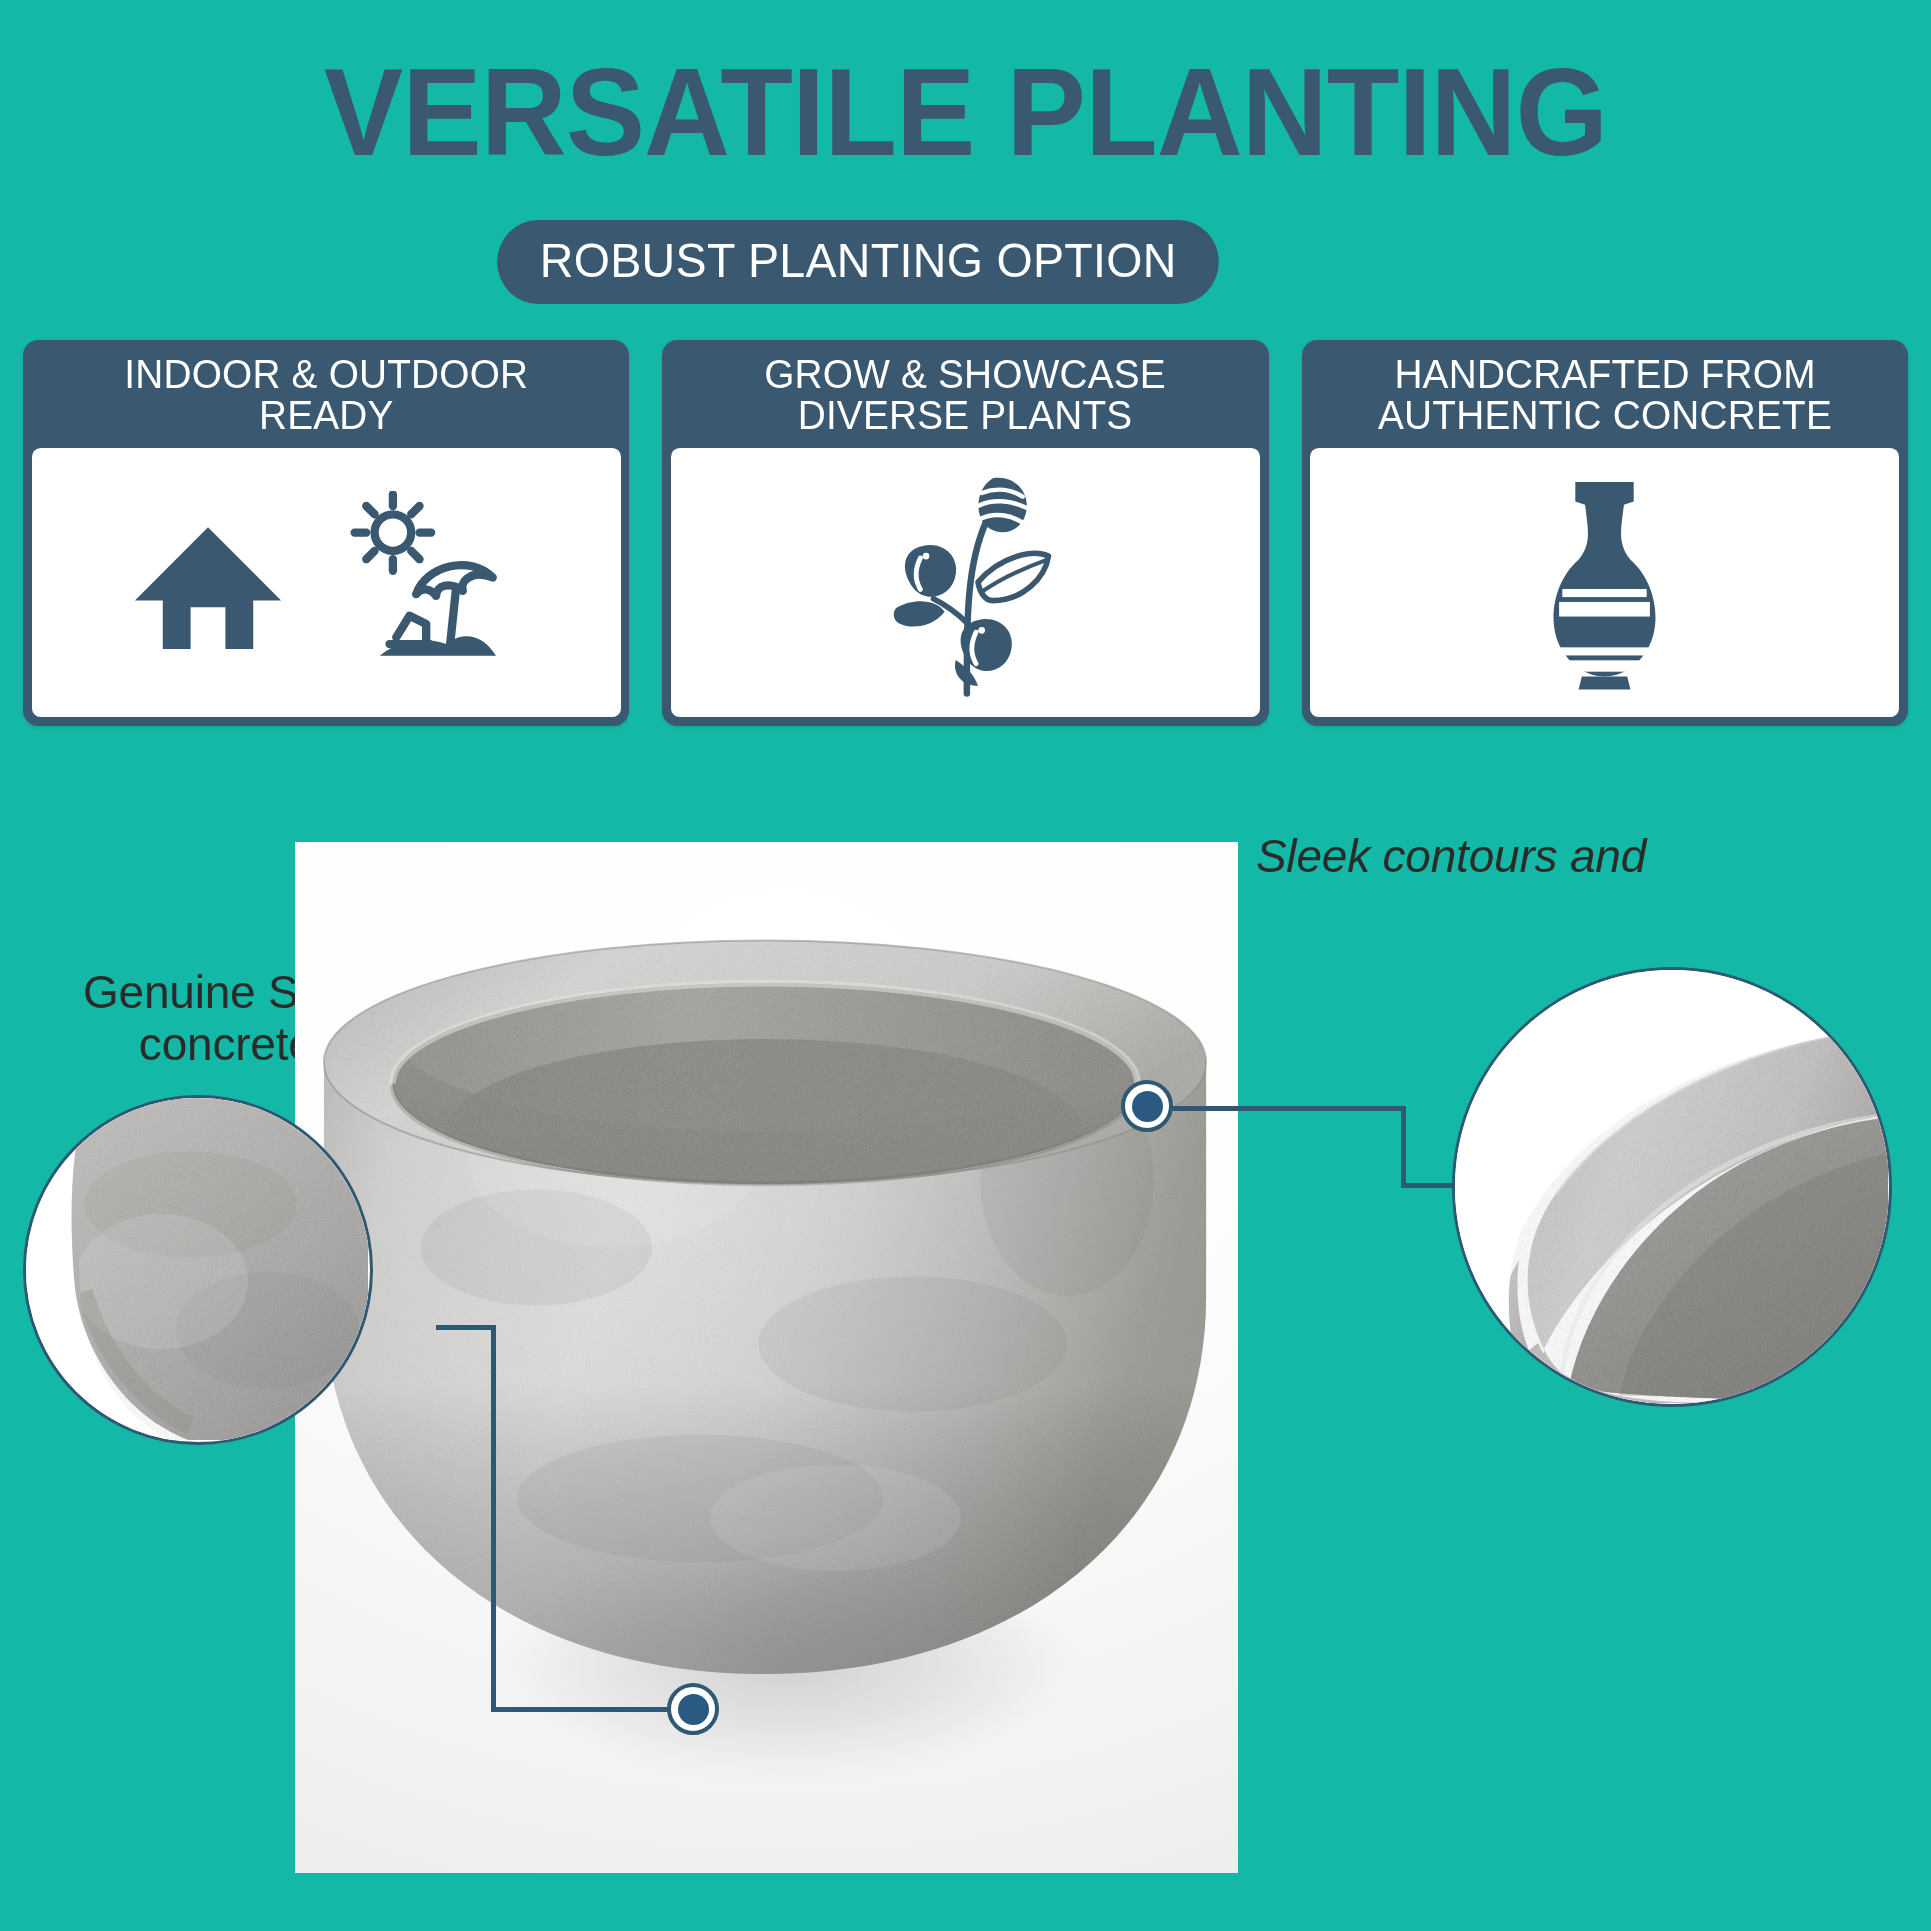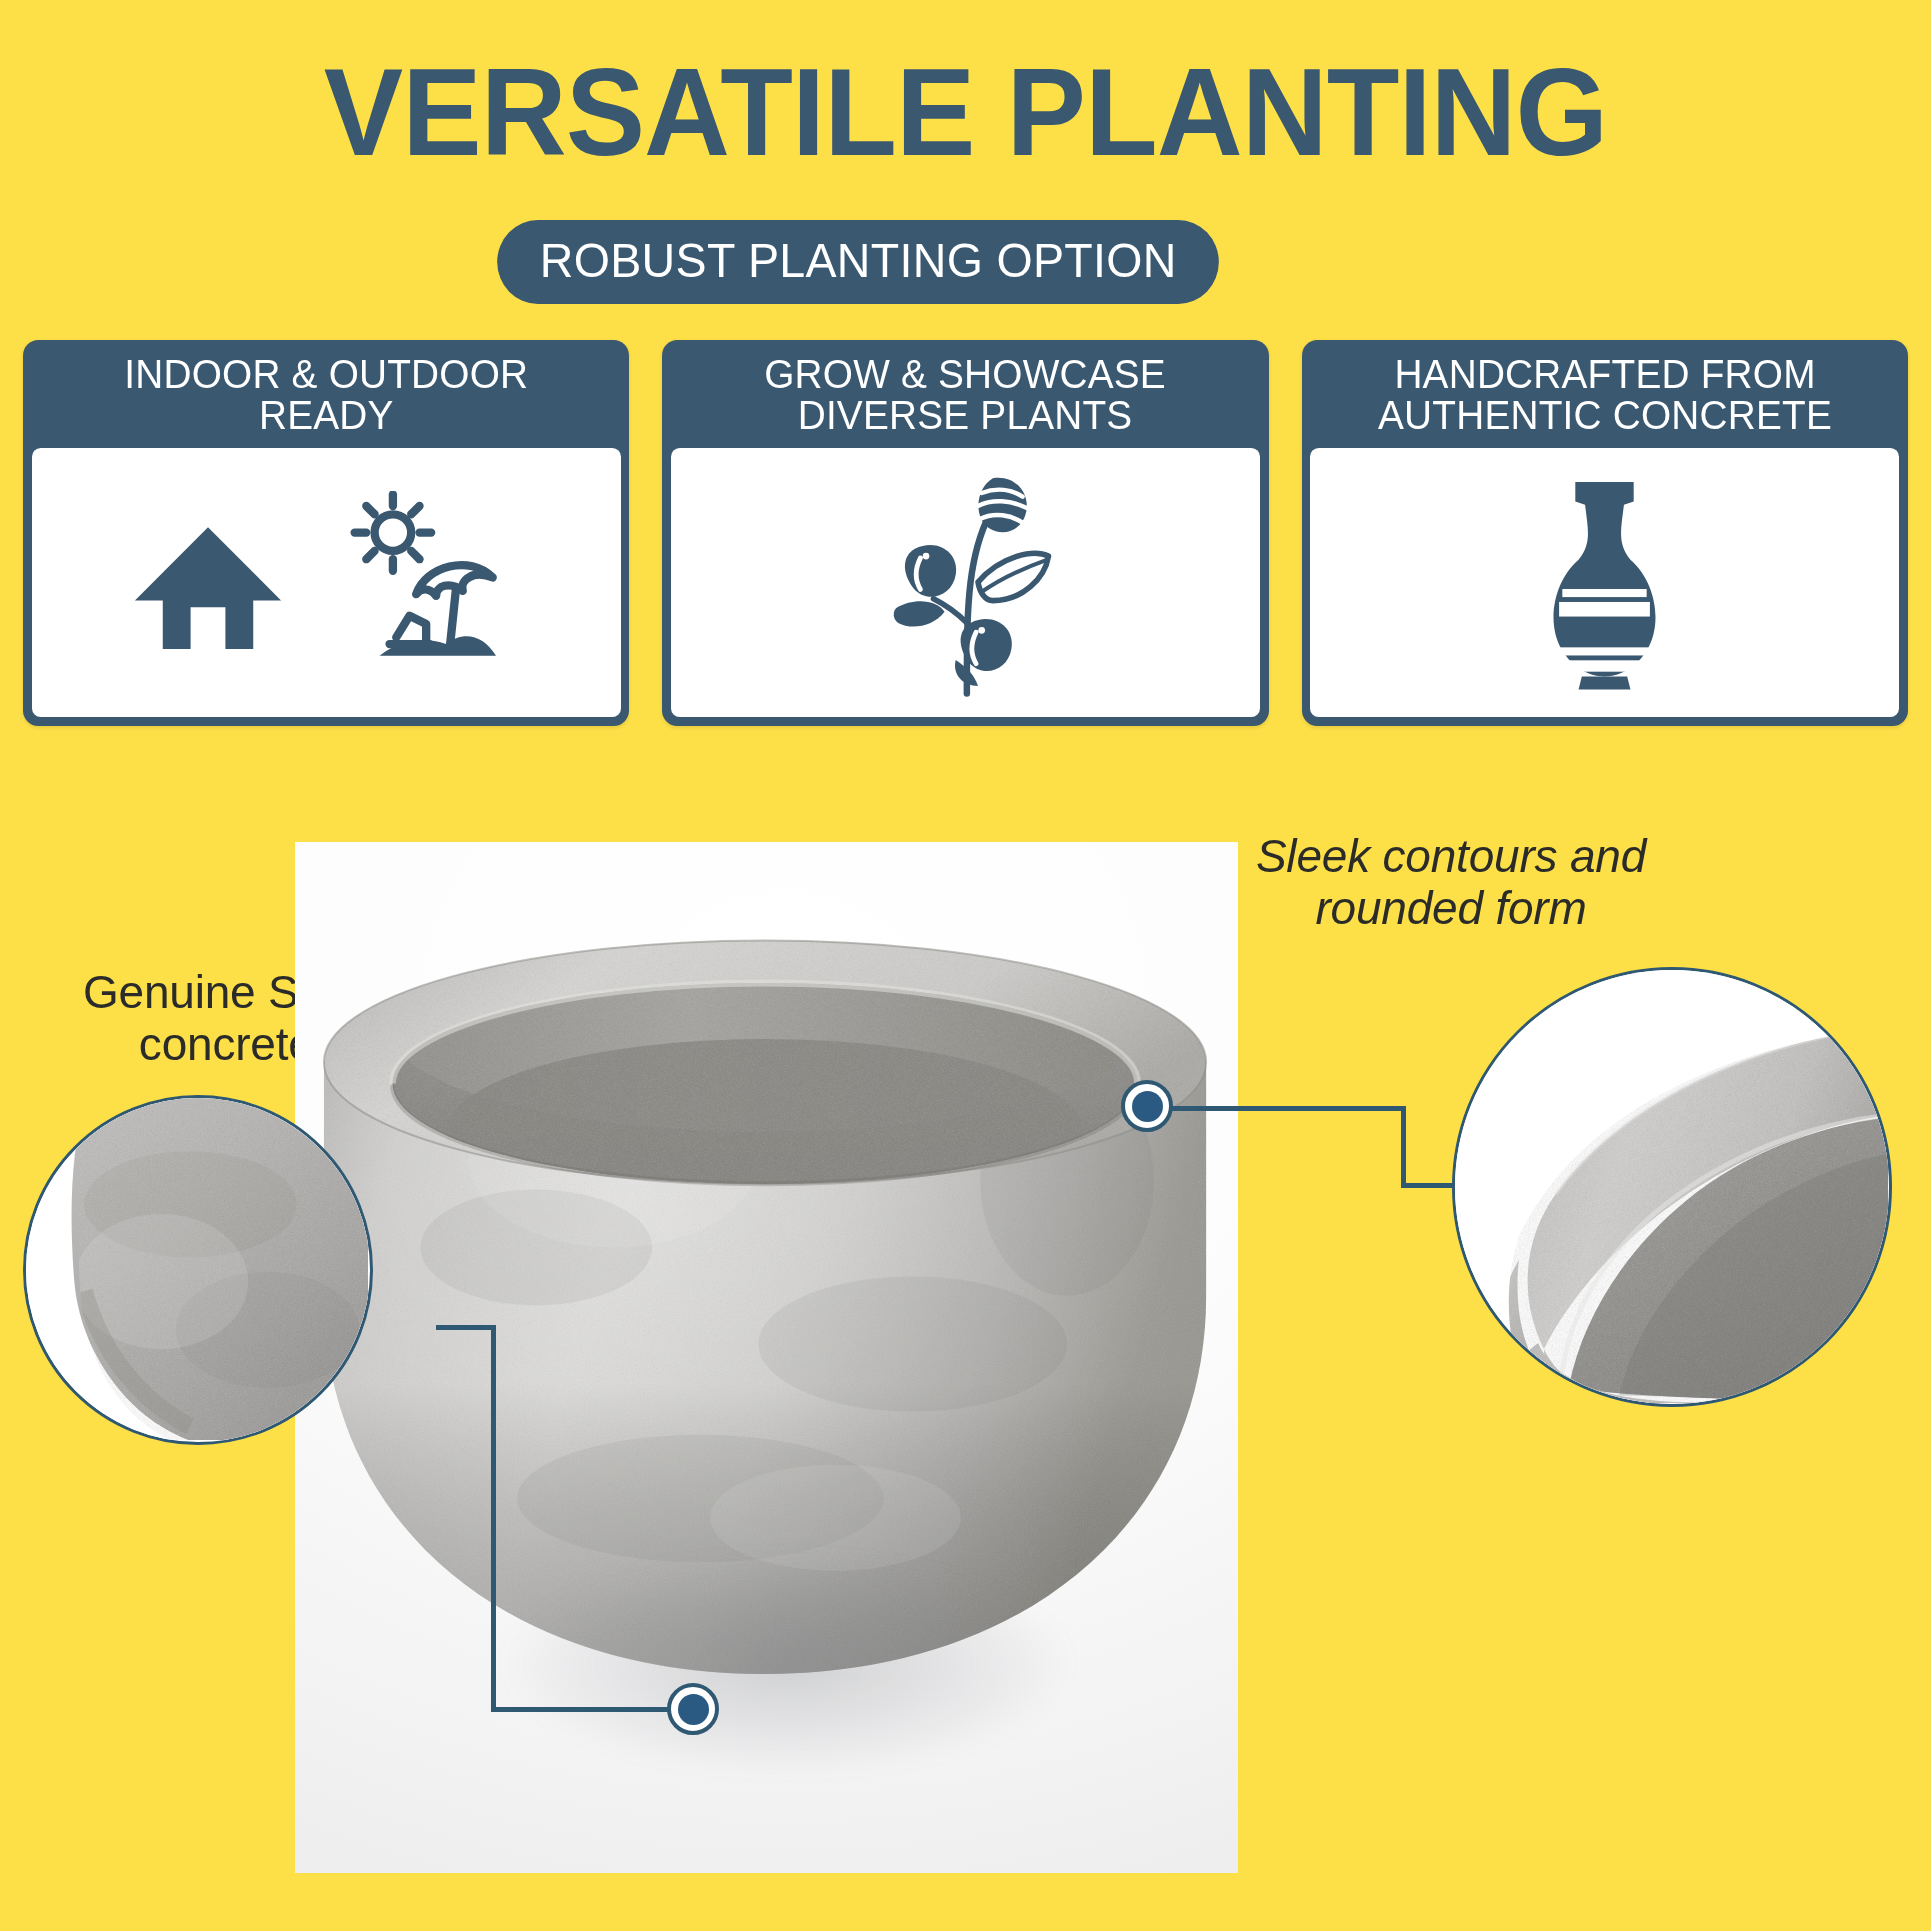--- a/index.html
+++ b/index.html
@@ -1,19 +1,19 @@
 <!DOCTYPE html>
 <html><head>
 <meta charset="utf-8">
 <style>
   * { margin:0; padding:0; box-sizing:border-box; }
   html,body { width:1931px; height:1931px; background:#ffffff; overflow:hidden; }
   body { font-family:"Liberation Sans", sans-serif; position:relative; }
 
-  .stage { position:absolute; inset:0; width:1931px; height:1931px; background:#fde047; }
+  .stage { position:absolute; inset:0; width:1931px; height:1931px; background:#14b8a6; }
 
   
   .title {
     position:absolute; left:0; top:50px; width:1931px; text-align:center;
     font-family:"Liberation Sans", sans-serif;
     font-weight:bold; font-size:124px; line-height:1.0;
     color:#3A5870; letter-spacing:-1px;
     transform:scaleX(0.96); transform-origin:center top;
   }
 
@@ -196,21 +196,20 @@
           <rect x="22" y="110" width="56" height="5" fill="#ffffff"></rect>
           <rect x="24" y="118" width="52" height="7" fill="#ffffff"></rect>
           <path d="M36 128 L64 128 L66 136 L34 136 Z" fill="#3A5870"></path>
         </svg>
       </div>
     </div>
   </div>
 
   <div class="label" id="label-right">
     <div>Sleek contours and</div>
-    <div>rounded form</div>
   </div>
 
   <div class="label" id="label-left">
     <div>Genuine Stone Finish</div>
     <div>concrete texture</div>
   </div>
 
   <div class="photo-plate">
     <div class="plate-shadow"></div>
     <svg width="943" height="1031" viewBox="0 0 977 1068">

